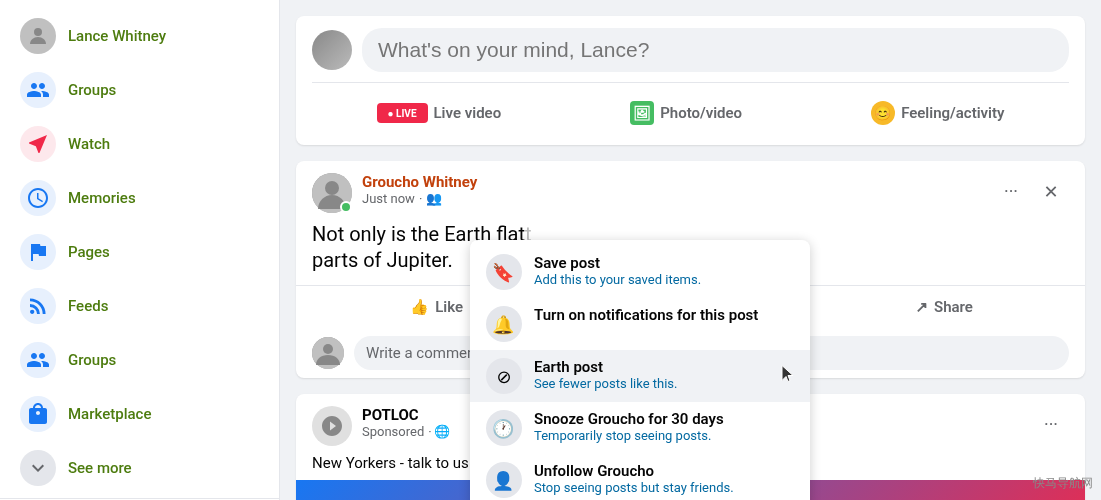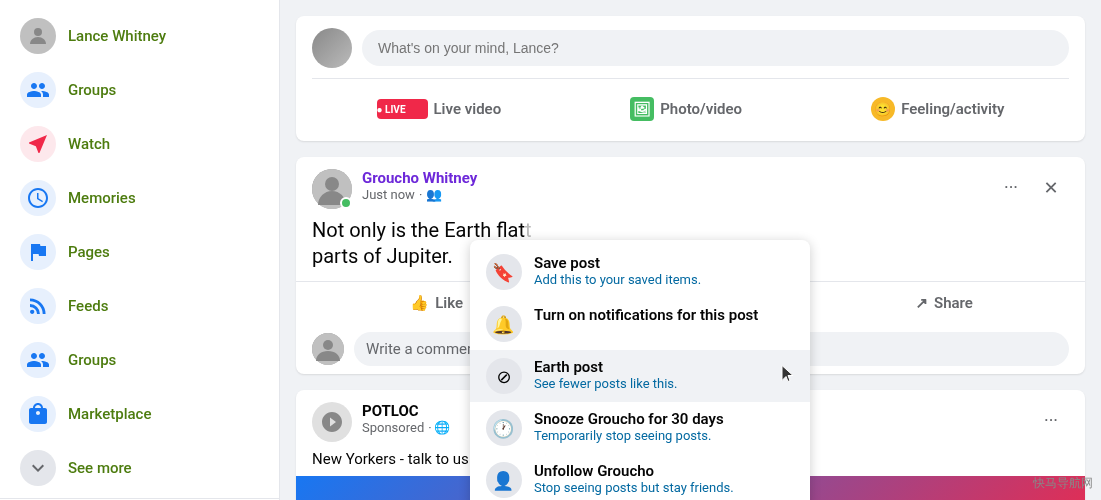--- a/index.html
+++ b/index.html
@@ -95,21 +95,21 @@
       border-radius: 50%;
       background: linear-gradient(135deg, #888, #bbb);
       flex-shrink: 0;
     }
     .composer-input {
       flex: 1;
       background: #f0f2f5;
       border: none;
       border-radius: 20px;
       padding: 10px 16px;
-      font-size: 14px;
+      font-size: 21px;
       color: #65676b;
       outline: none;
       cursor: pointer;
     }
     .composer-actions {
       display: flex;
       border-top: 1px solid #e4e6eb;
       padding-top: 10px;
       justify-content: space-around;
     }
@@ -124,21 +124,21 @@
       font-weight: 600;
       color: #65676b;
     }
     .live-icon {
       width: 51px;
       height: 20px;
       background: #f02849;
       border-radius: 4px;
       display: flex;
       align-items: center;
-      justify-content: flex-start;
+      justify-content: center;
       color: white;
       font-size: 10px;
       font-weight: 700;
     }
     .photo-icon-bg {
       width: 24px;
       height: 24px;
       background: #45bd62;
       border-radius: 4px;
       display: flex;
@@ -189,21 +189,21 @@
       position: absolute;
       bottom: 0;
       right: 0;
     }
     .post-meta {
       flex: 1;
     }
     .post-author {
       font-size: 15px;
       font-weight: 700;
-      color: #6d28d9;
+      color: #c2410c;
     }
     .post-time {
       font-size: 13px;
       color: #65676b;
       display: flex;
       align-items: center;
       gap: 4px;
     }
     .post-actions-top {
       display: flex;

